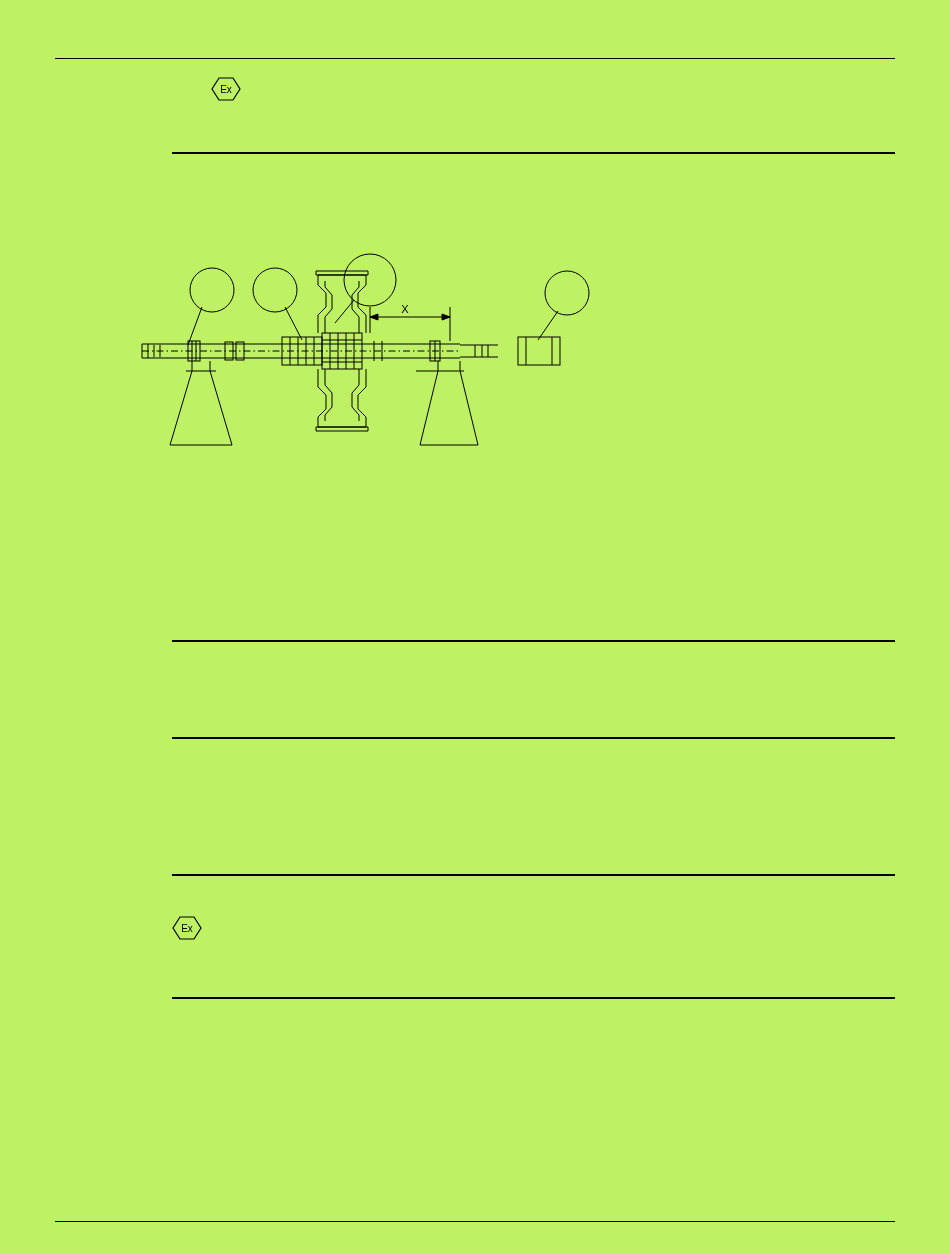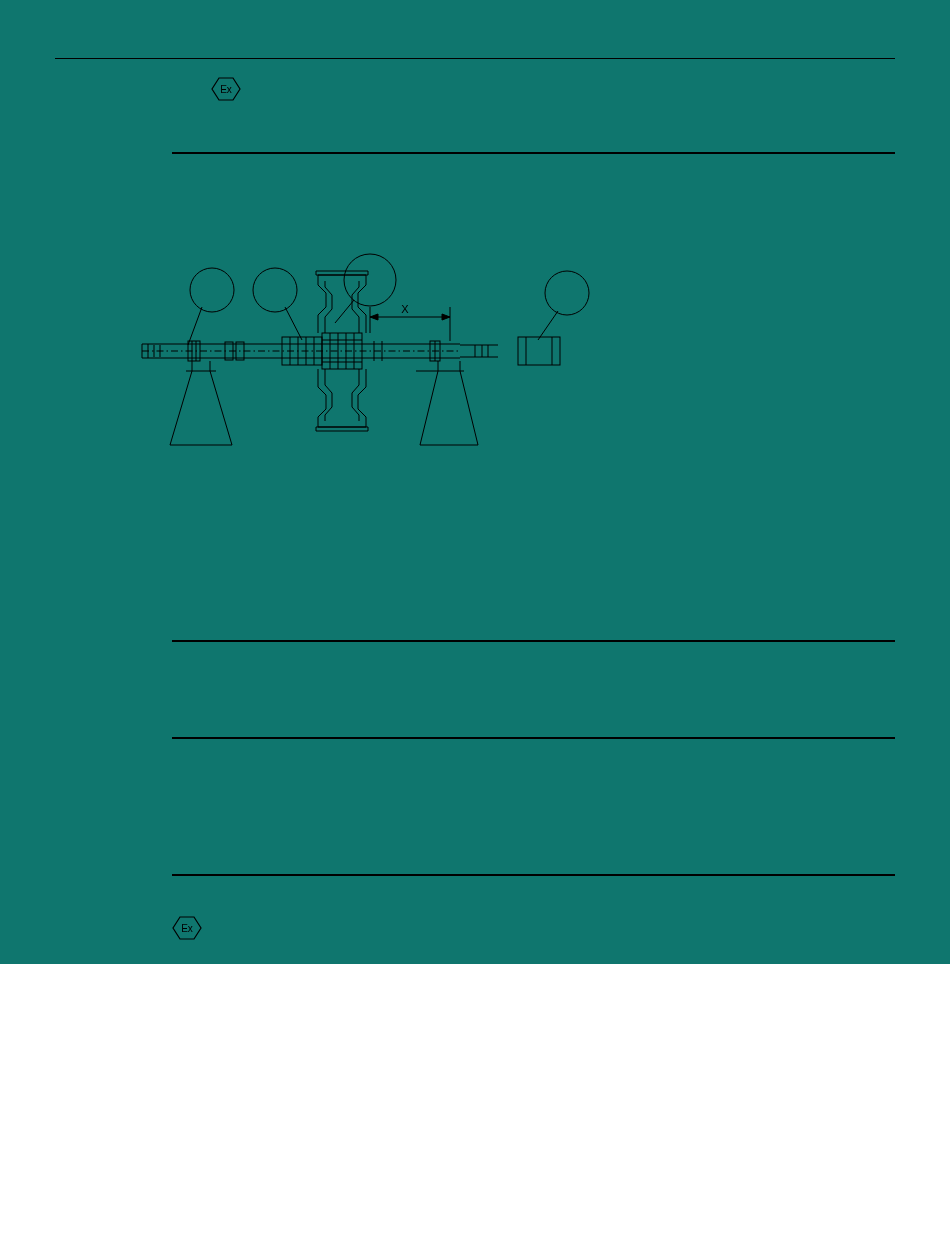--- a/index.html
+++ b/index.html
@@ -6,22 +6,22 @@
     margin: 0;
     padding: 0;
     background: #ffffff;
   }
   body {
     font-family: "Liberation Sans", sans-serif;
   }
   .page {
     position: relative;
     width: 950px;
-    height: 964px;
-    background: #0f766e;
+    height: 1254px;
+    background: #bef264;
     overflow: hidden;
   }
   .rule {
     position: absolute;
     background: #000000;
     height: 1px;
   }
   .rule.thick { height: 2px; }
 
   

